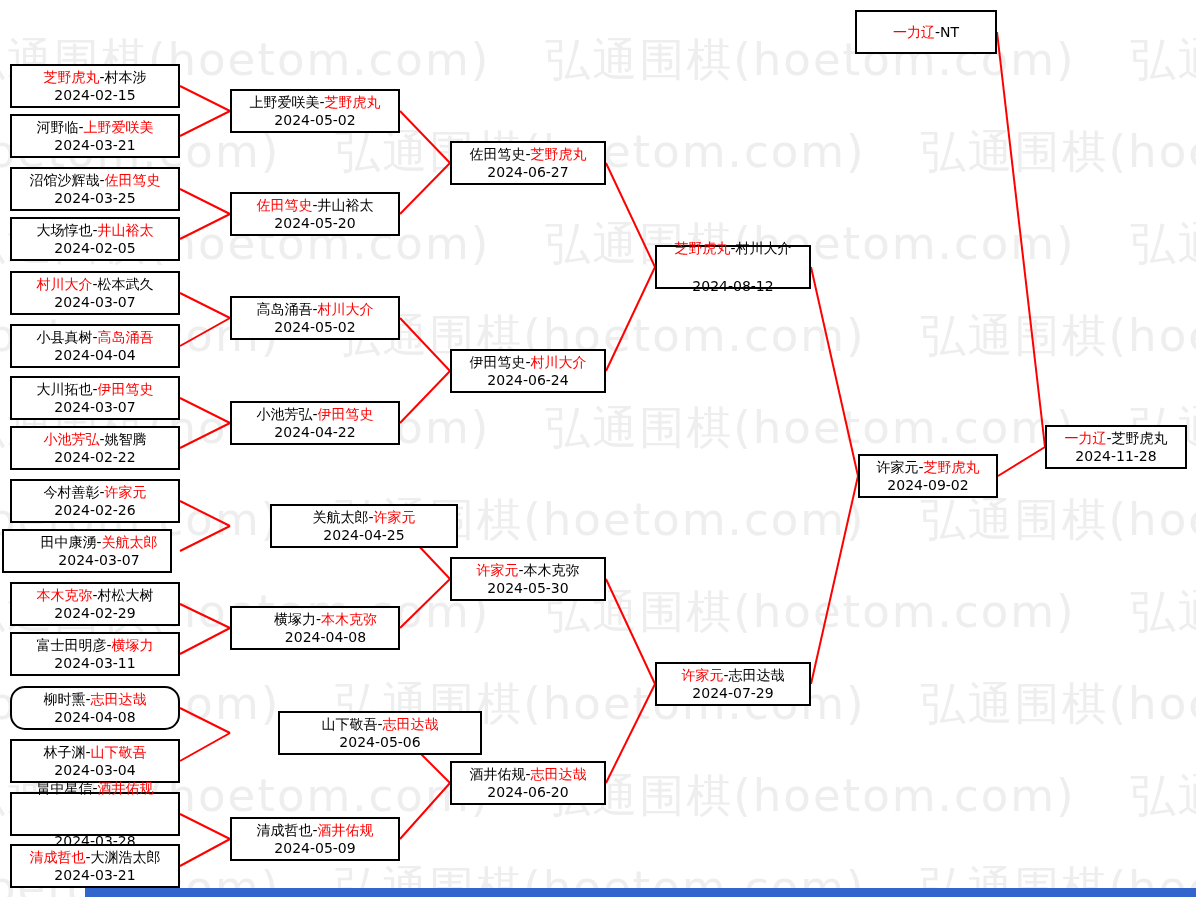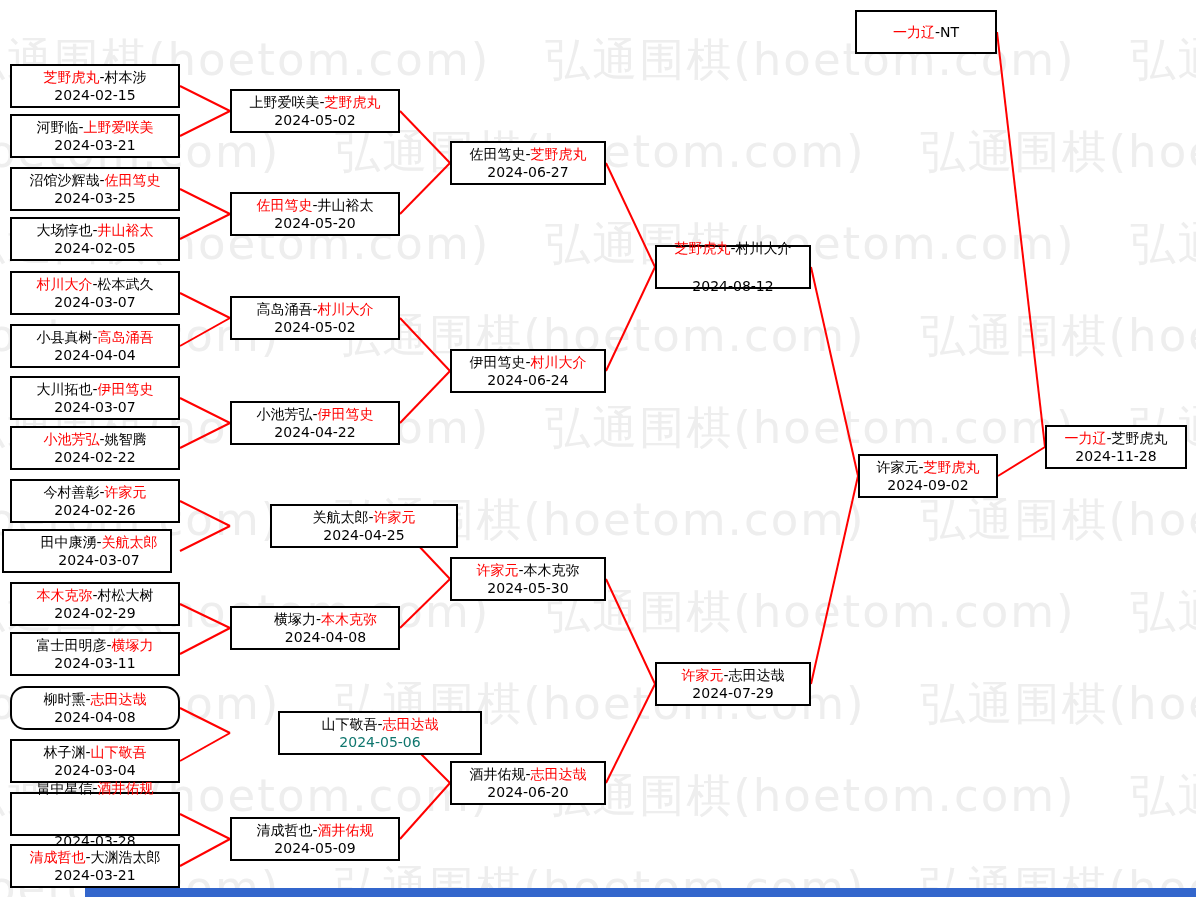--- a/index.html
+++ b/index.html
@@ -153,21 +153,21 @@
       <div class="match-box" style="left: 230px; top: 504px; width: 188px; border-color: rgb(0, 0, 0); margin-left: 40px;">
         <div class="players"><span>关航太郎</span><span>-</span><span class="winner" style="color: rgb(255, 0, 0);">许家元</span></div>
         <div class="date" style="color: rgb(0, 0, 0);">2024-04-25</div>
       </div>
       <div class="match-box" style="left: 230px; top: 606px; width: 170px; border-color: rgb(0, 0, 0); padding-left: 21px;">
         <div class="players"><span>横塚力</span><span>-</span><span class="winner" style="color: rgb(255, 0, 0);">本木克弥</span></div>
         <div class="date" style="color: rgb(0, 0, 0);">2024-04-08</div>
       </div>
       <div class="match-box" style="left: 230px; top: 711px; width: 204px; border-color: rgb(0, 0, 0); margin-left: 48px;">
         <div class="players"><span>山下敬吾</span><span>-</span><span class="winner" style="color: rgb(255, 0, 0);">志田达哉</span></div>
-        <div class="date" style="color: #0f766e;">2024-05-06</div>
+        <div class="date" style="color: #000000;">2024-05-06</div>
       </div>
       <div class="match-box" style="left: 230px; top: 817px; width: 170px; border-color: rgb(0, 0, 0);">
         <div class="players"><span>清成哲也</span><span>-</span><span class="winner" style="color: rgb(255, 0, 0);">酒井佑规</span></div>
         <div class="date" style="color: rgb(0, 0, 0);">2024-05-09</div>
       </div>
       <div class="match-box" style="left: 450px; top: 141px; width: 156px; border-color: rgb(0, 0, 0);">
         <div class="players"><span>佐田笃史</span><span>-</span><span class="winner" style="color: rgb(255, 0, 0);">芝野虎丸</span></div>
         <div class="date" style="color: rgb(0, 0, 0);">2024-06-27</div>
       </div>
       <div class="match-box" style="left: 450px; top: 349px; width: 156px; border-color: rgb(0, 0, 0);">

